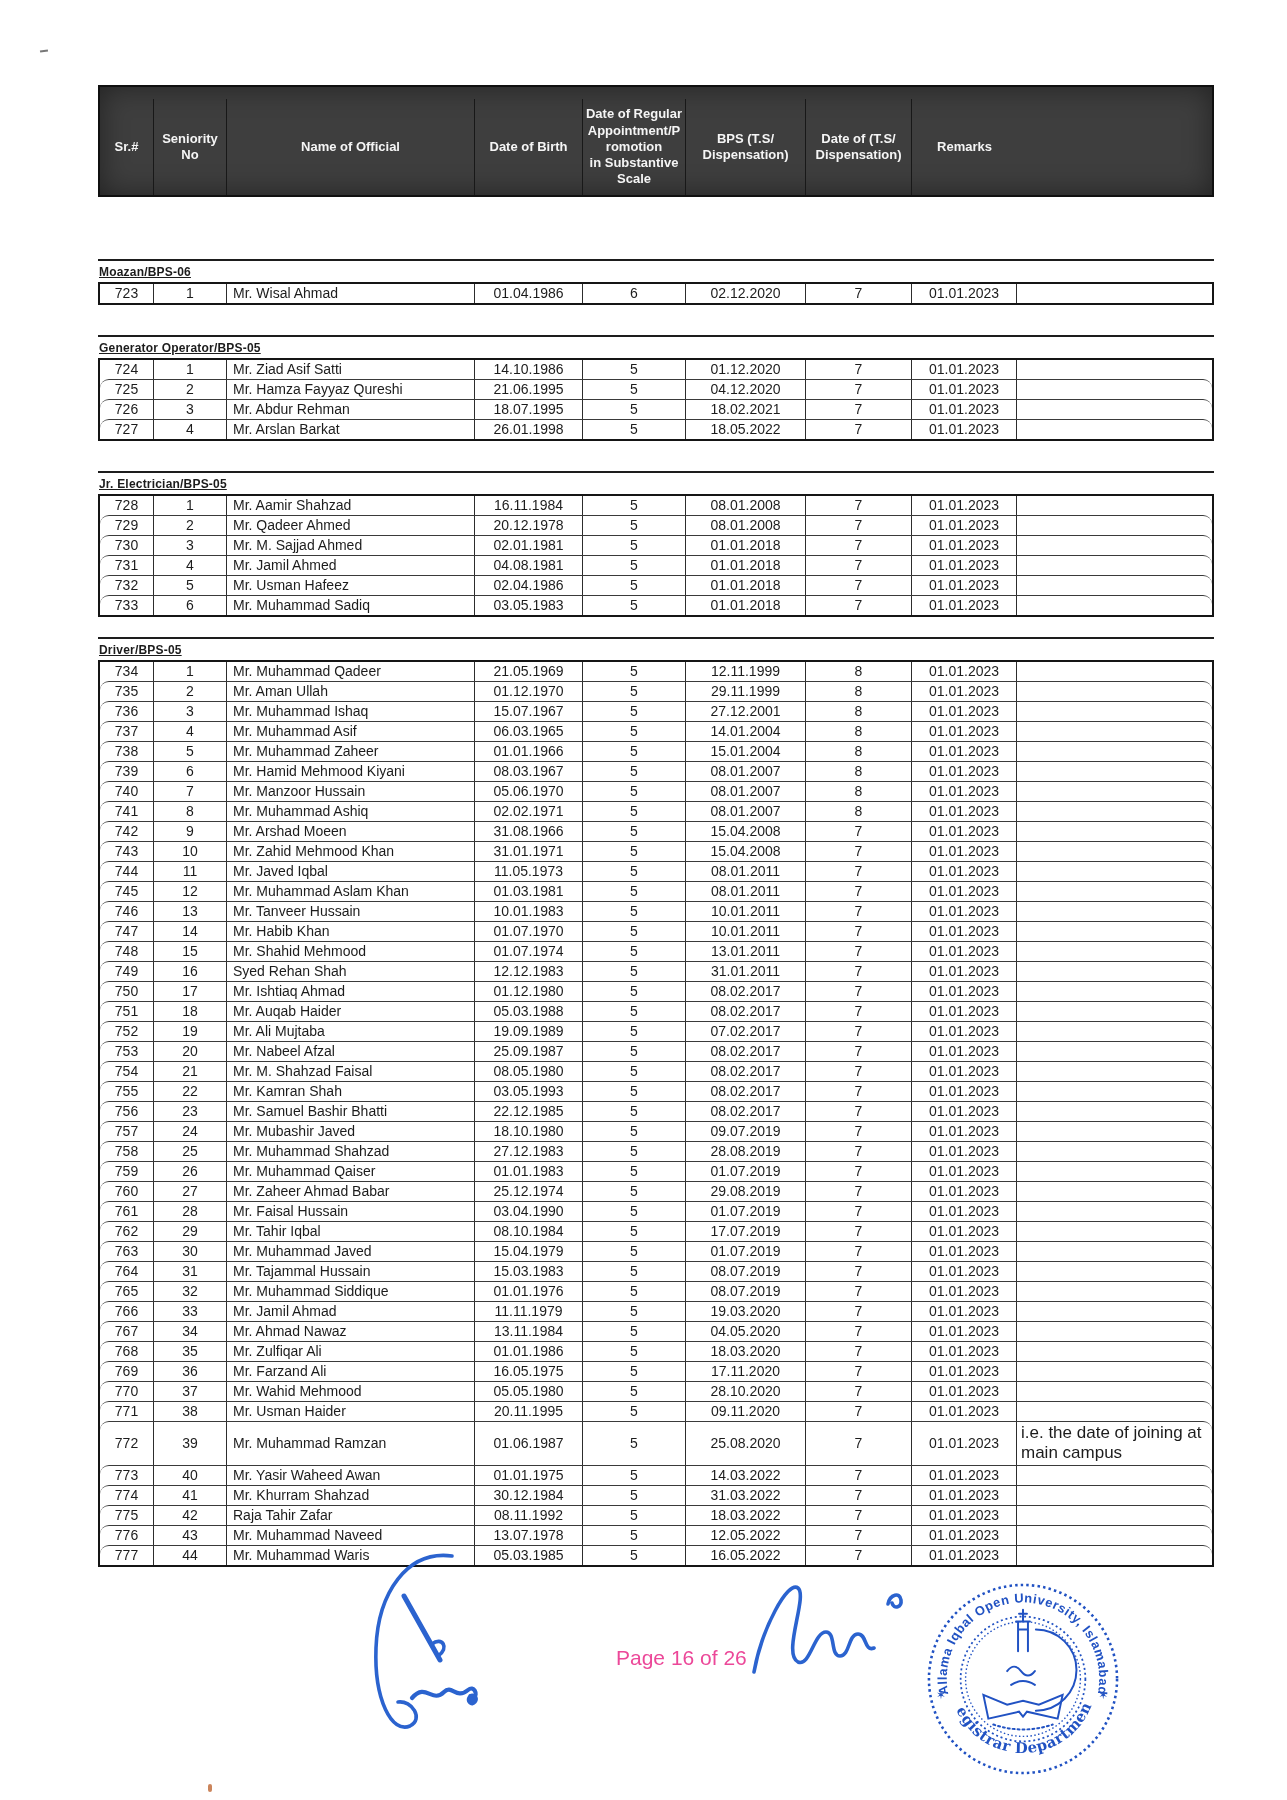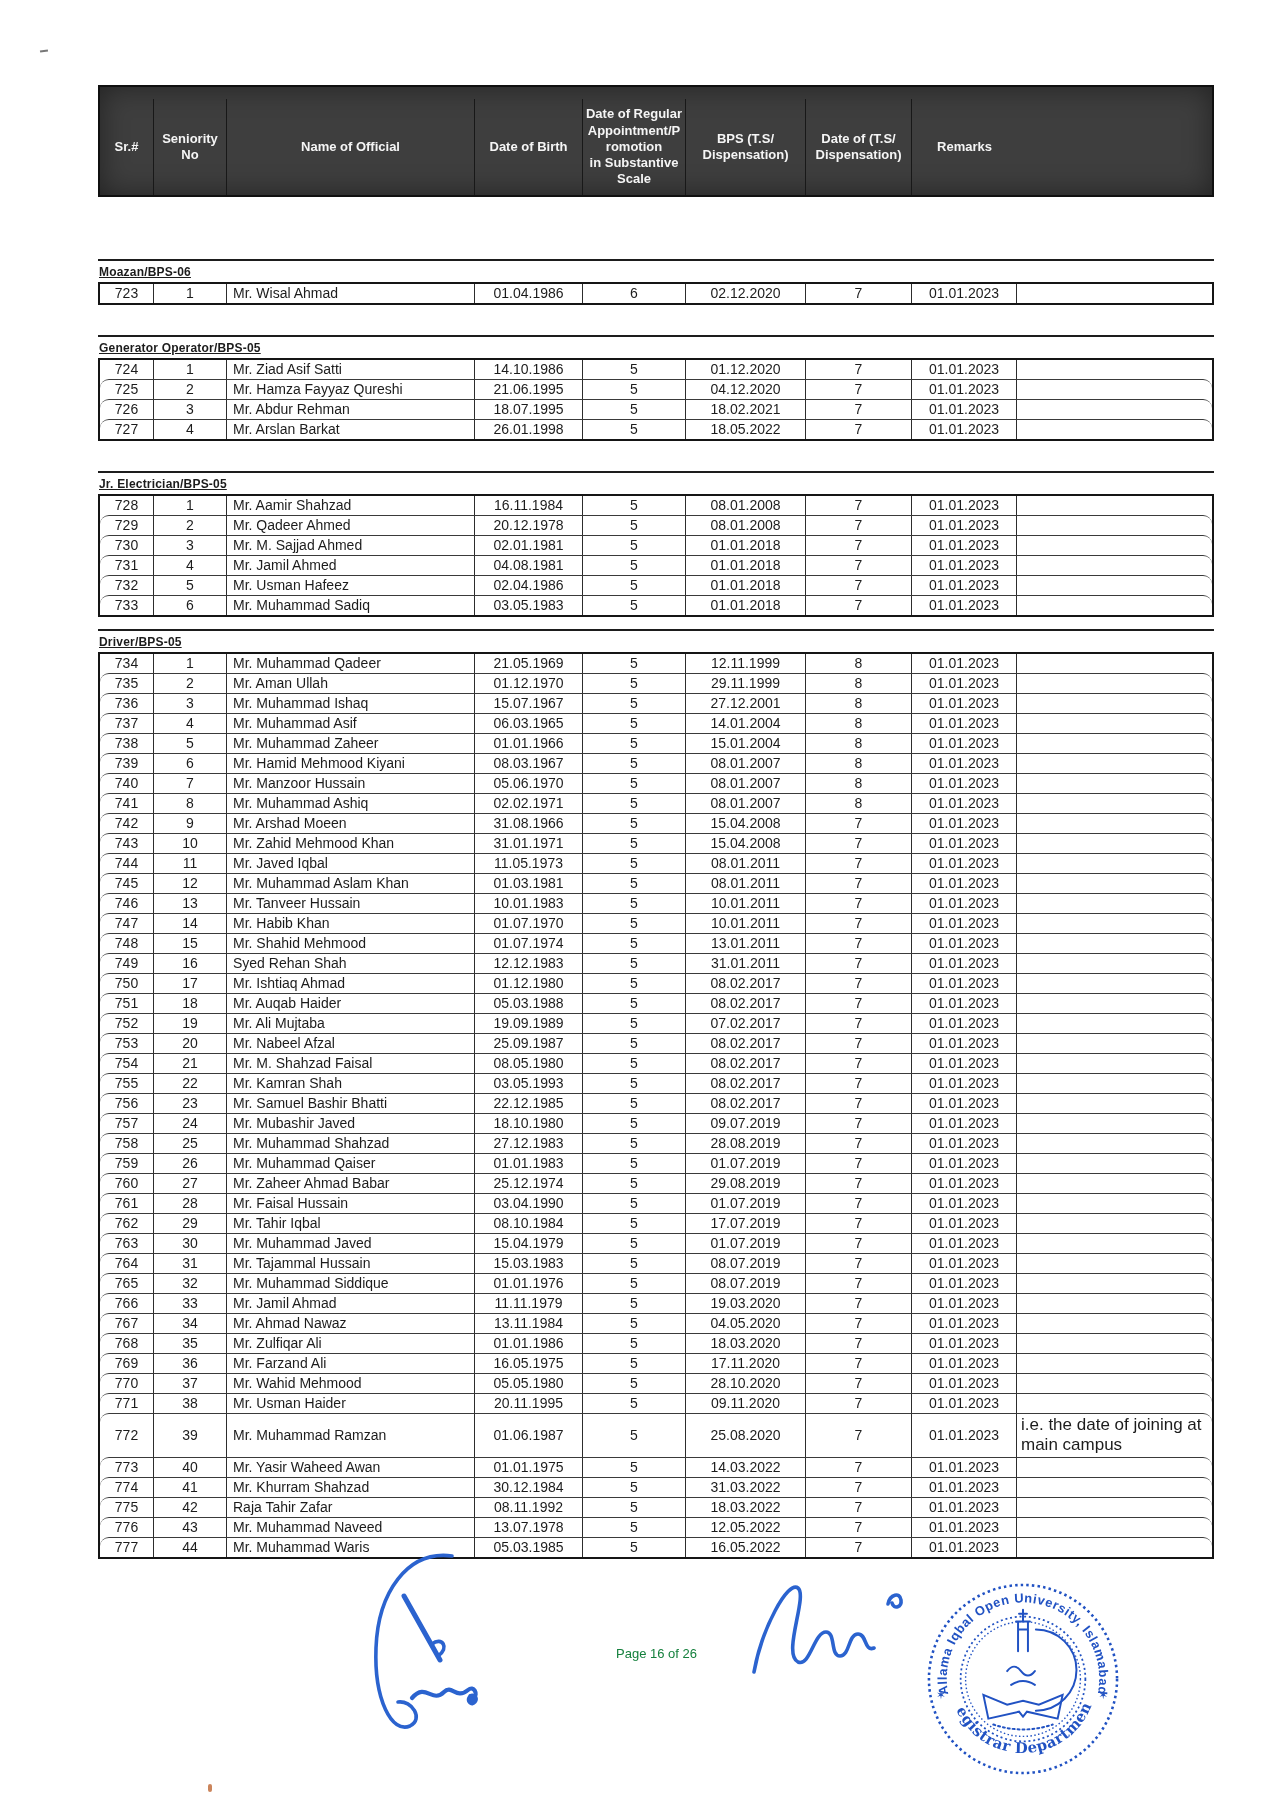--- a/index.html
+++ b/index.html
@@ -21,41 +21,41 @@
   }
   .th{
     color:#f5f5f5;font-weight:bold;font-size:13px;line-height:1.25;
     display:flex;align-items:center;justify-content:center;text-align:center;
     white-space:pre-line;border-right:1.5px solid #181818;padding:0 2px;box-sizing:border-box;margin-top:12px;
   }
   .th:last-child{border-right:none;}
 
   .section{margin-top:30px;}
   .section.first{margin-top:62px;}
-  .section.tight{margin-top:12px;}
+  .section.tight{margin-top:20px;}
   .section-rule{height:2px;background:#1d1d1d;margin-bottom:4px;}
   .section-title{
     font-weight:bold;font-size:12px;text-decoration:underline;
     margin:0 0 3px 1px;letter-spacing:.2px;
   }
   .tbody{border:2px solid #151515;box-sizing:border-box;}
   .row{min-height:19px;border-top:1.5px solid #3a3a3a;border-radius:9px;}
   .row:first-child{border-top:none;}
   .row.has-remarks{min-height:40px;}
   .td{
     border-right:1.5px solid #2d2d2d;font-size:14px;line-height:1.05;
     display:flex;align-items:center;padding:0 3px;box-sizing:border-box;
     overflow:hidden;
   }
   .td:last-child{border-right:none;}
   .td.c0,.td.c1,.td.c3,.td.c4,.td.c5,.td.c6,.td.c7{justify-content:center;text-align:center;}
   .td.c2{padding-left:6px;}
   .td.c8{font-size:17px;line-height:1.2;padding:1px 4px;}
 
-  .page-number{position:absolute;left:616px;top:1646px;font-size:13px;color:#15803d;}
+  .page-number{position:absolute;left:616px;top:1646px;font-size:21px;color:#ec4899;}
 
   .sig{position:absolute;}
   .sig-left{left:352px;top:1548px;}
   .sig-right{left:740px;top:1568px;}
   .stamp{position:absolute;left:924px;top:1580px;}
 </style>
 </head>
 <body>
 
 <div class="page">

